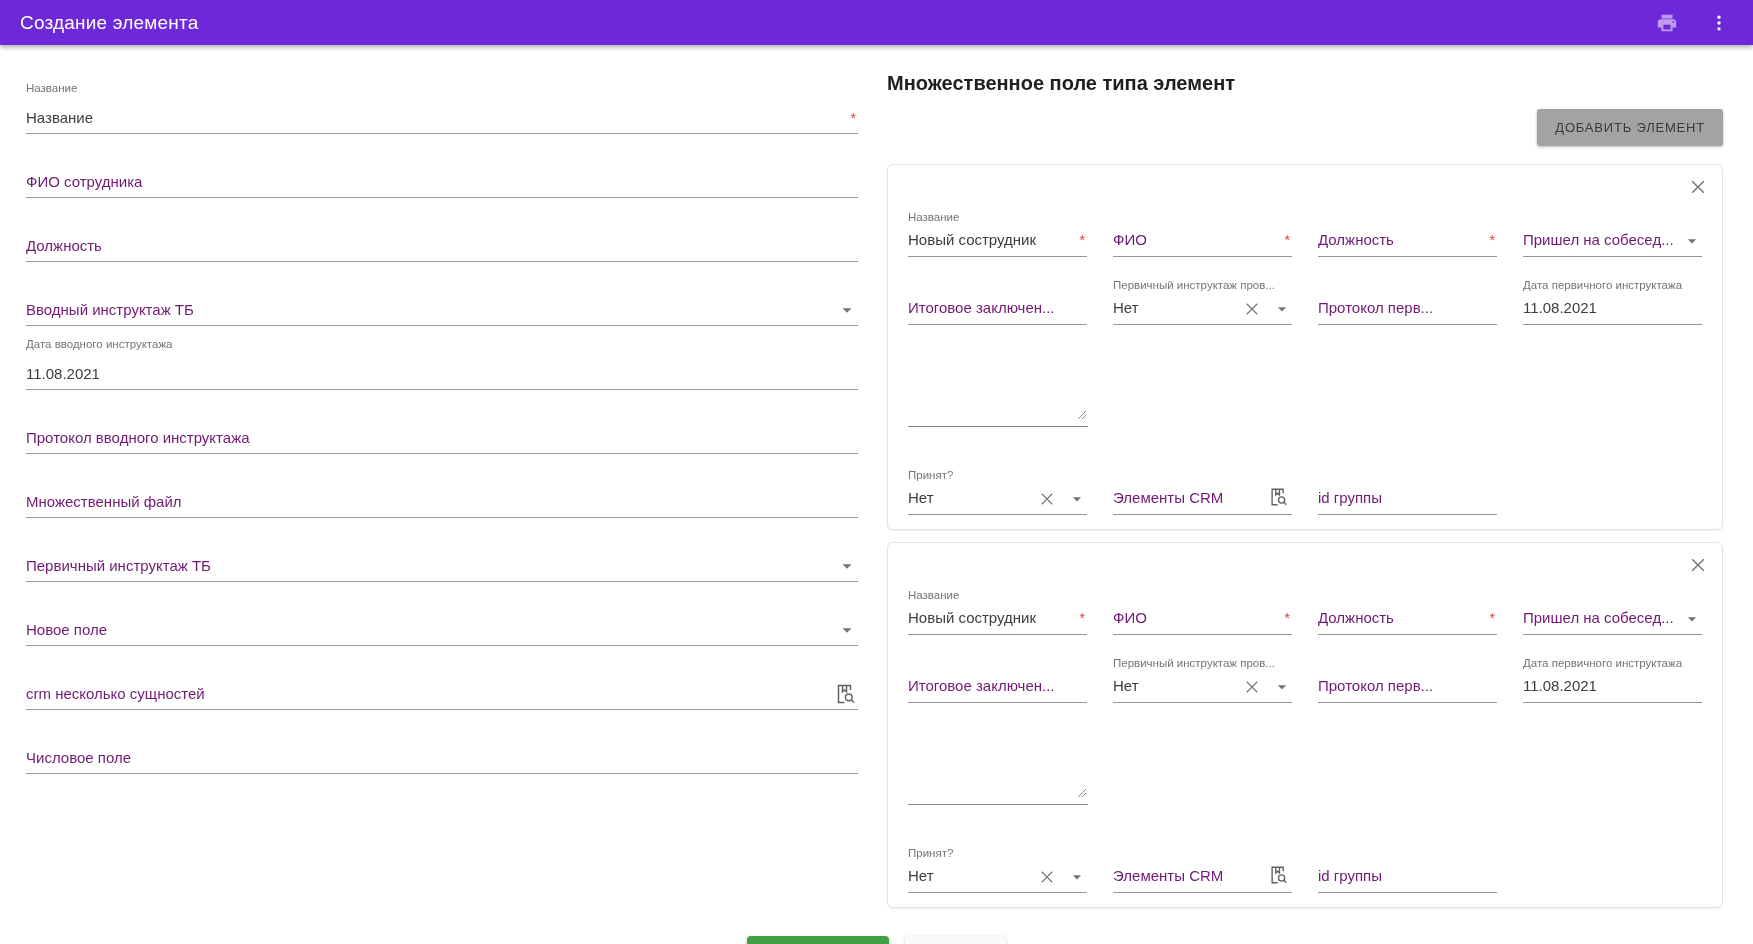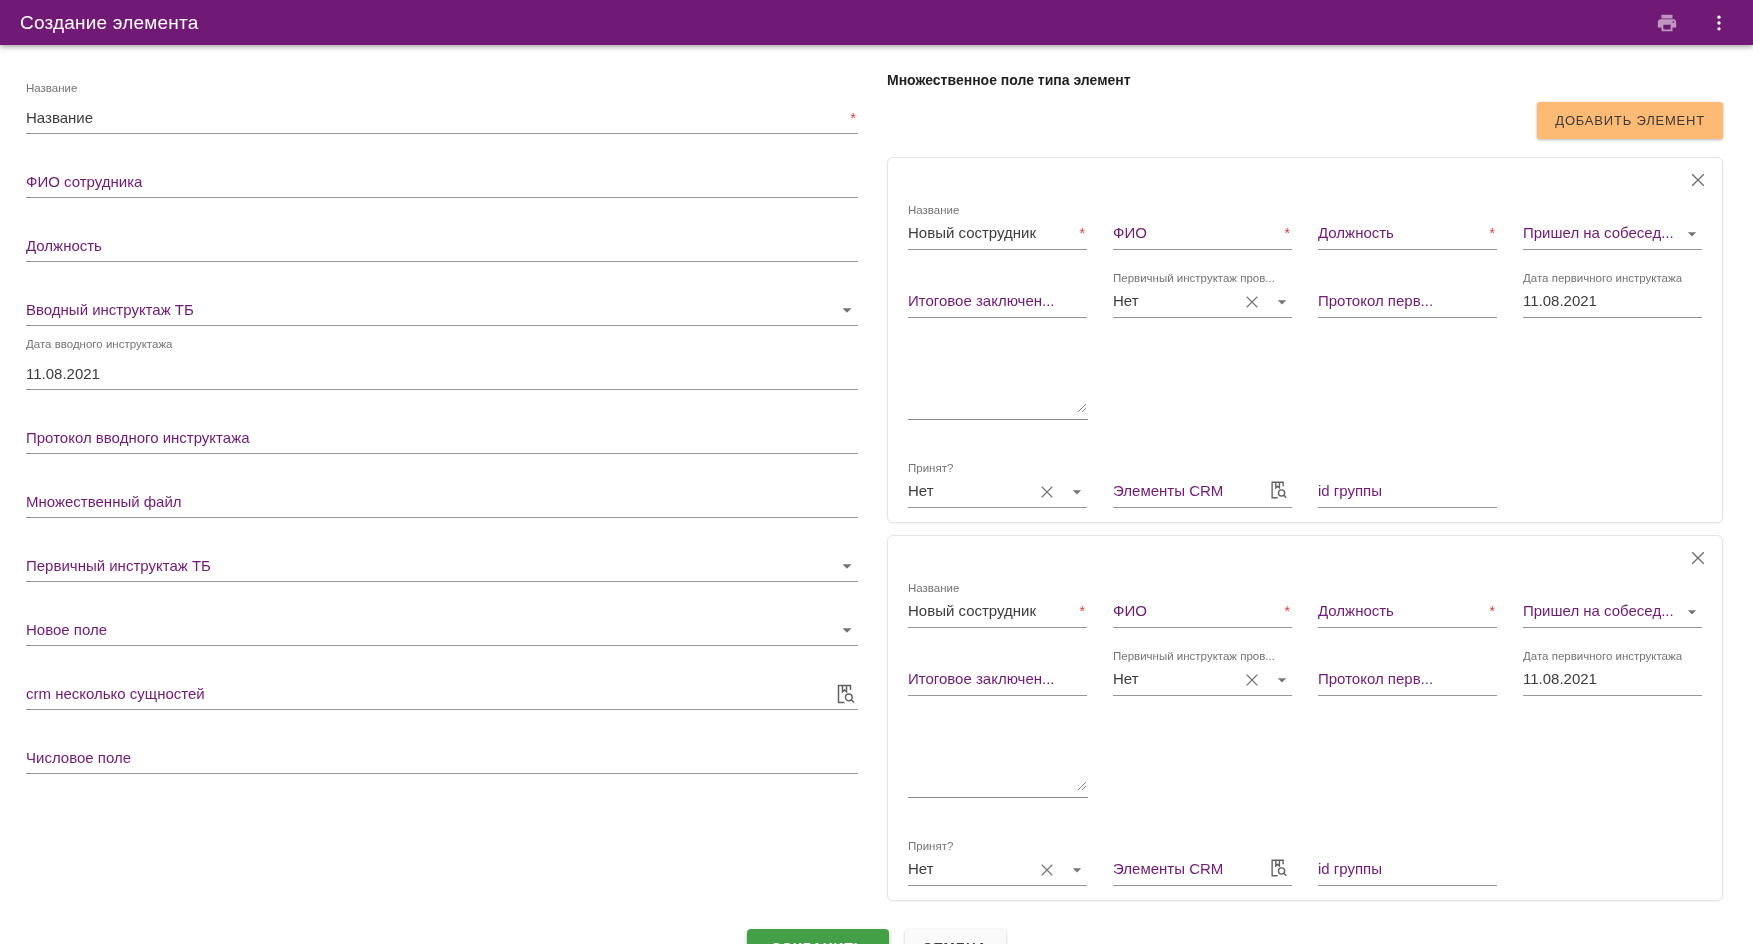--- a/index.html
+++ b/index.html
@@ -1,20 +1,20 @@
 <!DOCTYPE html>
 <html><head>
 <meta charset="utf-8">
 <style>
   * { box-sizing: border-box; margin: 0; padding: 0; }
   html, body { width: 1753px; height: 944px; overflow: hidden; background: #fff;
     font-family: "Liberation Sans", sans-serif; }
 
   
-  .app-header { height: 45px; background: #701a75; display: flex; align-items: center;
+  .app-header { height: 45px; background: #6d28d9; display: flex; align-items: center;
     padding: 0 22px 0 20px; box-shadow: 0 2px 5px rgba(0,0,0,.35); position: relative; z-index: 5; }
   .app-title { color: #fff; font-size: 19px; font-weight: 500; letter-spacing: .2px; }
   .header-actions { margin-left: auto; display: flex; align-items: center; gap: 28px; }
   .icon-btn { width: 24px; height: 24px; display: flex; align-items: center; justify-content: center; cursor: pointer; }
 
   
   .content { display: flex; padding: 25px 8px 0 26px; }
   .left-col { width: 832px; margin-right: 29px; }
   .right-col { width: 836px; }
 
@@ -27,23 +27,23 @@
   .placeholder { color: #701a75; }
   .star { color: #e53935; font-size: 14px; margin-left: auto; padding-right: 2px; }
   .ctrl-right { margin-left: auto; display: flex; align-items: center; gap: 10px; }
   .dd-arrow { width: 22px; height: 22px; display: flex; align-items: center; justify-content: center;
     cursor: pointer; margin-bottom: -3px; }
   .clear-x { width: 22px; height: 22px; display: flex; align-items: center; justify-content: center;
     cursor: pointer; margin-bottom: -3px; }
   .crm-ico { width: 24px; height: 24px; margin-bottom: -4px; cursor: pointer; }
 
   
-  .panel-title { font-size: 14px; font-weight: 700; color: #1f1f1f; margin-top: 2px; }
+  .panel-title { font-size: 20px; font-weight: 700; color: #1f1f1f; margin-top: 2px; }
   .add-row { display: flex; justify-content: flex-end; margin: 14px 0 18px; }
-  .btn-add { background: #fdba74; border: none; border-radius: 3px; padding: 11px 18px;
+  .btn-add { background: #a3a3a3; border: none; border-radius: 3px; padding: 11px 18px;
     font-family: inherit; font-size: 13px; font-weight: 500; letter-spacing: .8px; color: #3a3a3a;
     box-shadow: 0 1px 3px rgba(0,0,0,.28); cursor: pointer; }
 
   .card { position: relative; border: 1px solid #e4e4e4; border-radius: 6px;
     box-shadow: 0 1px 2px rgba(0,0,0,.06); padding: 10px 20px 14px; margin-bottom: 12px; background: #fff; }
   .card-close { position: absolute; top: 10px; right: 12px; width: 24px; height: 24px;
     display: flex; align-items: center; justify-content: center; cursor: pointer; }
 
   .cgrid { display: grid; grid-template-columns: repeat(4, 1fr); column-gap: 26px; }
   .row1 { margin-top: 24px; }

